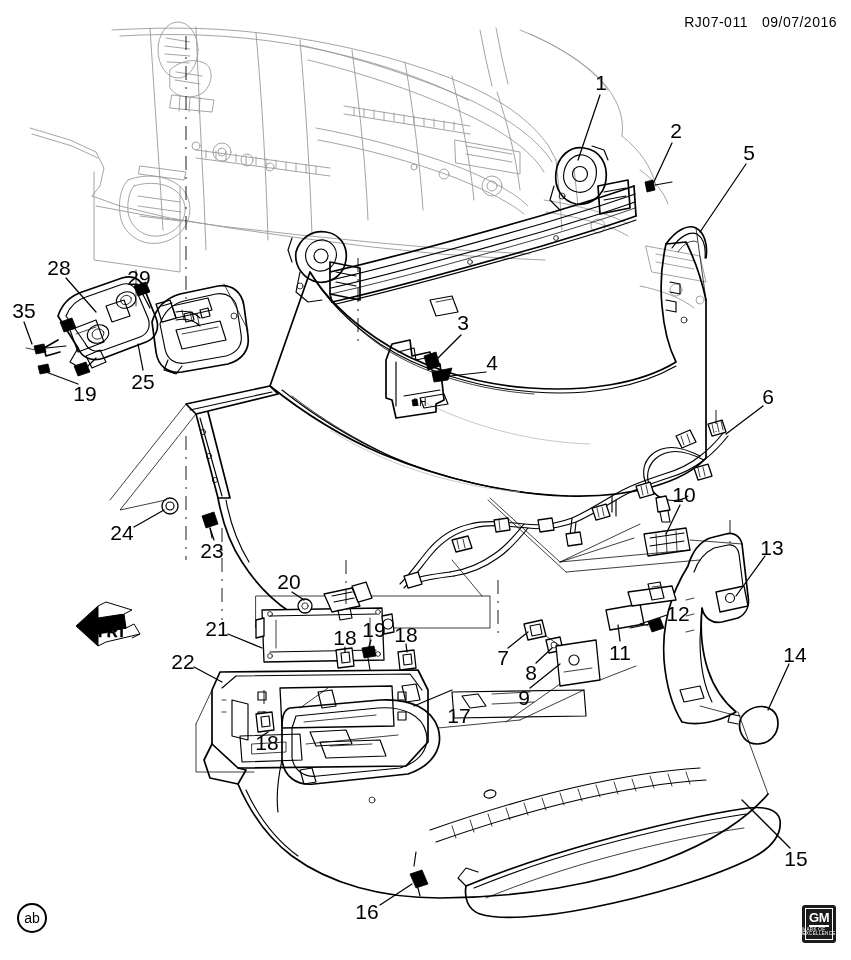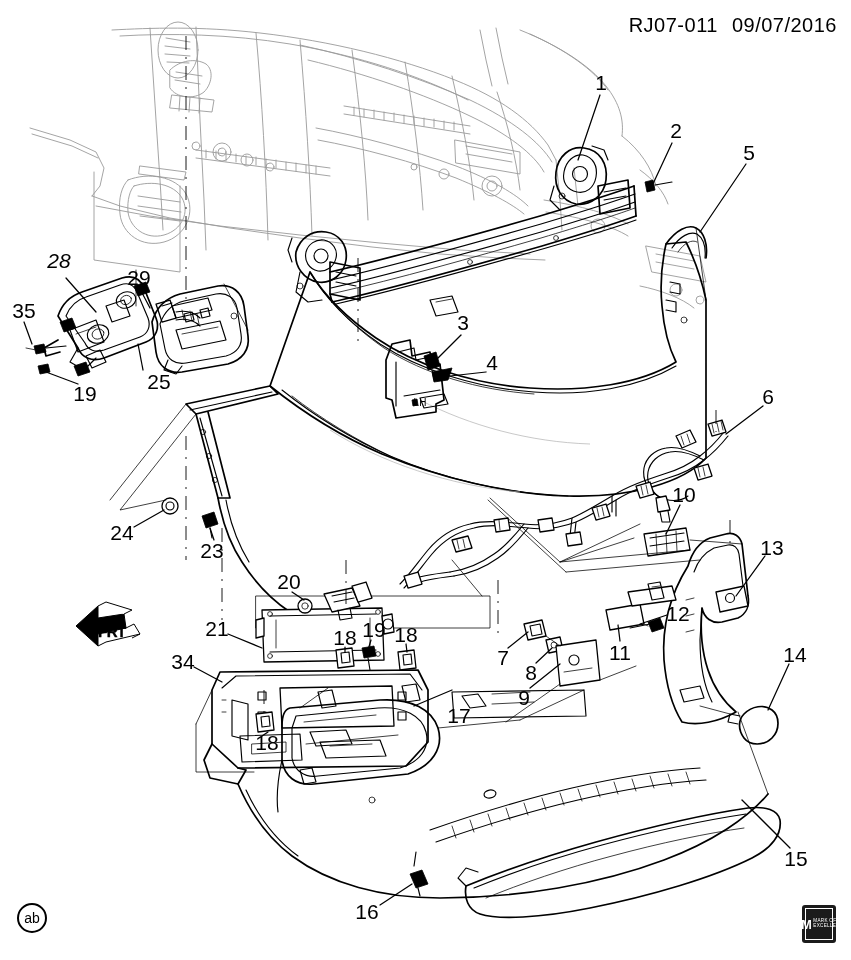--- a/index.html
+++ b/index.html
@@ -17,21 +17,21 @@
     width: 851px;
     height: 960px;
     background: #ffffff;
     overflow: hidden;
   }
   
   #doc-header {
     position: absolute;
     top: 14px;
     right: 14px;
-    font-size: 20px;
+    font-size: 14px;
     letter-spacing: 0.5px;
     white-space: nowrap;
     font-family: "Liberation Sans", sans-serif;
   }
   #doc-header .hdr-id { margin-right: 14px; }
   
   #artwork {
     position: absolute;
     left: 0;
     top: 0;
@@ -93,21 +93,21 @@
     border-radius: 3px;
     box-sizing: border-box;
     padding: 3px;
   }
   #gm-logo .gm-inner {
     width: 100%;
     height: 100%;
     border: 1.5px solid #ffffff;
     box-sizing: border-box;
     display: flex;
-    flex-direction: row;
+    flex-direction: column;
     align-items: center;
     justify-content: center;
     gap: 1px;
   }
   #gm-logo .gm-word {
     color: #ffffff;
     font-size: 13px;
     font-weight: bold;
     line-height: 1;
     letter-spacing: -0.5px;
@@ -727,27 +727,27 @@
       <div class="callout" style="left: 795px; top: 654px;">14</div>
       <div class="callout" style="left: 796px; top: 858px;">15</div>
       <div class="callout" style="left: 367px; top: 911px;">16</div>
       <div class="callout" style="left: 459px; top: 681px; margin-top: 34px;">17</div>
       <div class="callout" style="left: 345px; top: 637px;">18</div>
       <div class="callout" style="left: 406px; top: 634px;">18</div>
       <div class="callout" style="left: 267px; top: 742px;">18</div>
       <div class="callout" style="left: 374px; top: 629px;">19</div>
       <div class="callout" style="left: 289px; top: 581px;">20</div>
       <div class="callout" style="left: 217px; top: 628px; text-align: right;">21</div>
-      <div class="callout" style="left: 183px; top: 661px;">34</div>
+      <div class="callout" style="left: 183px; top: 661px;">22</div>
       <div class="callout" style="left: 212px; top: 550px;">23</div>
       <div class="callout" style="left: 122px; top: 532px;">24</div>
-      <div class="callout" style="left: 143px; top: 381px; margin-left: 16px;">25</div>
+      <div class="callout" style="left: 143px; top: 381px;">25</div>
       <div class="callout" style="left: 85px; top: 393px;">19</div>
       <div class="callout" style="left: 24px; top: 310px;">35</div>
-      <div class="callout" style="left: 59px; top: 260px; font-style: italic;">28</div>
+      <div class="callout" style="left: 59px; top: 267px;">28</div>
       <div class="callout" style="left: 139px; top: 277px;">29</div>
     </div>
 
   <div id="ab-mark">
     <span>ab</span>
   </div>
 
   <div id="gm-logo">
     <div class="gm-inner">
       <span class="gm-word">GM</span>

